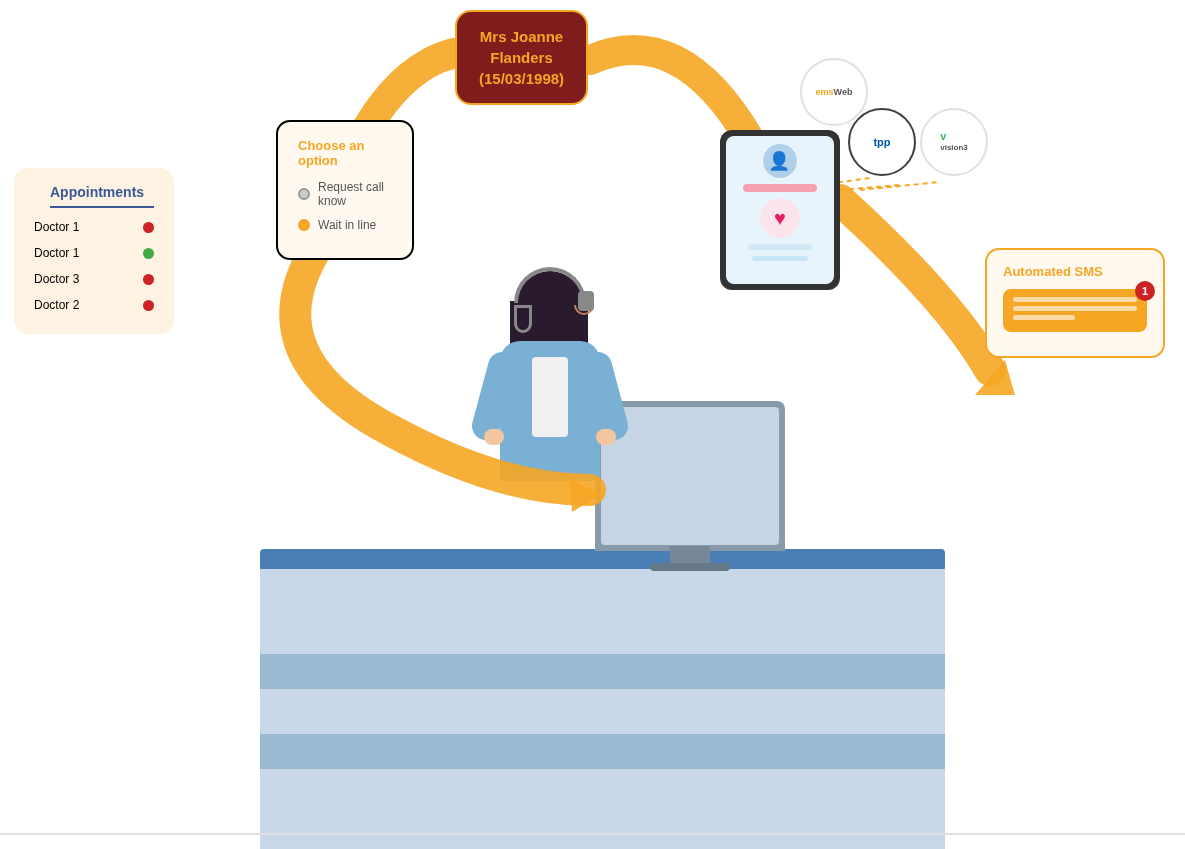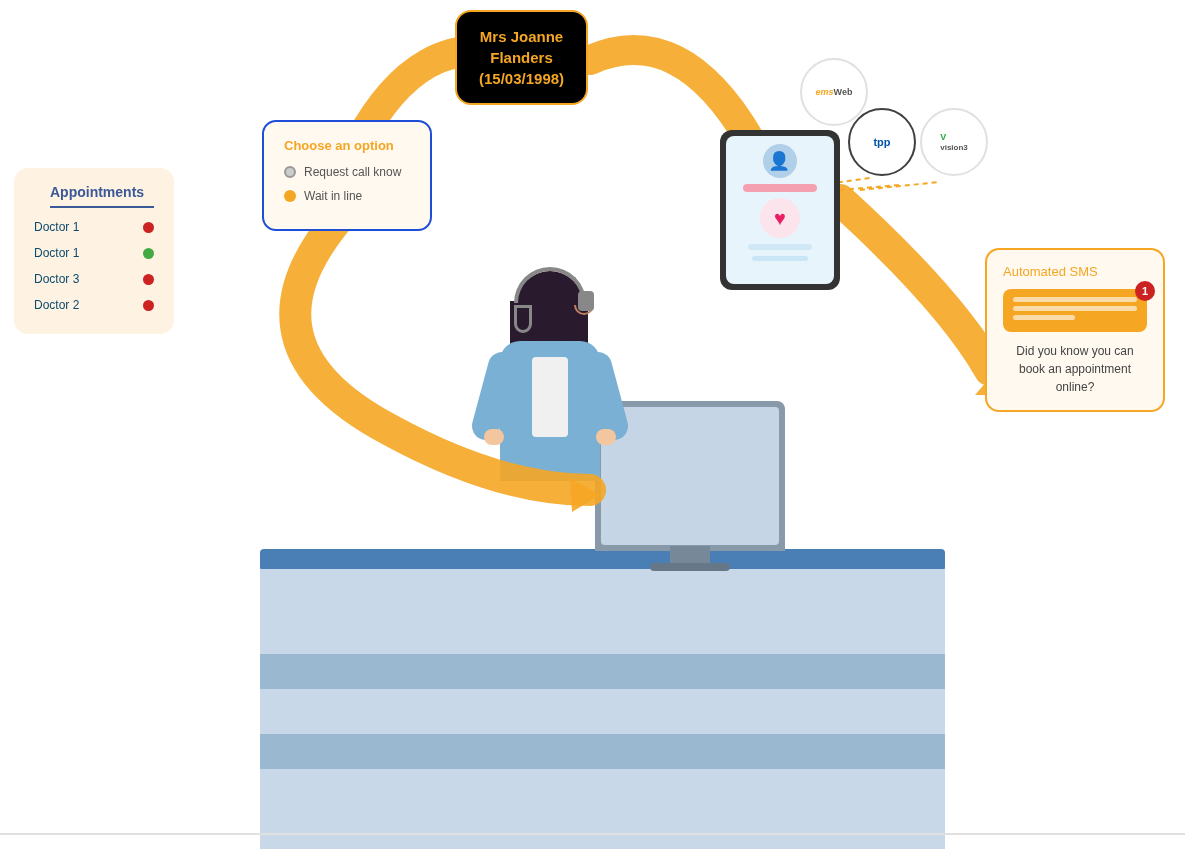--- a/index.html
+++ b/index.html
@@ -10,44 +10,44 @@
       font-family: 'Arial', sans-serif;
       overflow: hidden;
       position: relative;
     }
 
     
     .patient-bubble {
       position: absolute;
       top: 10px;
       left: 455px;
-      background: #000000;
+      background: #7f1d1d;
       border: 2px solid #f5a623;
       border-radius: 16px;
       padding: 14px 22px;
       text-align: center;
       z-index: 10;
     }
     .patient-bubble .name {
       font-weight: 700;
       color: #f5a623;
       font-size: 15px;
       line-height: 1.4;
     }
 
     
     .option-box {
       position: absolute;
       top: 120px;
-      left: 262px;
+      left: 276px;
       background: #fff9f0;
-      border: 2px solid #1d4ed8;
+      border: 2px solid #000000;
       border-radius: 14px;
       padding: 16px 20px;
-      width: 170px;
+      width: 138px;
       z-index: 10;
     }
     .option-box .title {
       font-weight: 700;
       color: #f5a623;
       font-size: 13px;
       margin-bottom: 12px;
     }
     .option-item {
       display: flex;
@@ -85,21 +85,21 @@
       padding-bottom: 6px;
       border-bottom: 2px solid #3b5998;
       margin-left: 16px;
     }
     .doctor-row {
       display: flex;
       align-items: center;
       justify-content: space-between;
       padding: 6px 0;
       font-size: 12px;
-      color: #0c4a6e;
+      color: #000000;
     }
     .status-dot {
       width: 11px;
       height: 11px;
       border-radius: 50%;
     }
     .red { background: #cc2222; }
     .green { background: #44aa44; }
 
     
@@ -171,21 +171,21 @@
       top: 248px;
       left: 985px;
       background: #fff9f0;
       border: 2px solid #f5a623;
       border-radius: 14px;
       padding: 14px 16px;
       width: 180px;
       z-index: 10;
     }
     .sms-box .sms-title {
-      font-weight: 400;
+      font-weight: 700;
       color: #f5a623;
       font-size: 13px;
       margin-bottom: 10px;
     }
     .sms-message-bg {
       background: #f5a623;
       border-radius: 8px;
       padding: 8px 10px;
       position: relative;
       margin-bottom: 10px;
@@ -612,39 +612,38 @@
     <div class="tablet-avatar">👤</div>
     <div class="tablet-bar"></div>
     <div class="tablet-heart">♥</div>
     <div class="tablet-bar2"></div>
     <div class="tablet-bar3"></div>
   </div>
 </div>
 
 <div class="logo-emsweb">
   <span style="font-size:9px; font-weight:700;">
-    <span style="color:#f5a623;font-style:italic;">ems</span><span style="color:#555;">Web</span>
+    <span style="color:#f5a623;">ems</span><span style="color:#555;">Web</span>
   </span>
 </div>
 <div class="logo-tpp">
   <span style="font-size:11px; font-weight:700; color:#0055aa;">tpp</span>
 </div>
 <div class="logo-vision">
   <span style="font-size:9px; font-weight:700; color:#22aa44;">V<br><span style="font-size:8px; color:#555;">vision3</span></span>
 </div>
 
 <div class="sms-box">
   <div class="sms-title">Automated SMS</div>
   <div class="sms-message-bg">
     <div class="sms-line"></div>
     <div class="sms-line"></div>
     <div class="sms-line" style="width:50%"></div>
     <div class="sms-badge">1</div>
   </div>
-  <div class="sms-text">Did you know you can book an appointment online?</div>
 </div>
 
 <div class="desk-area">
 
   <div class="desk-top"></div>
 
   <div class="desk-body"></div>
 
   <div class="desk-stripe1"></div>
   <div class="desk-stripe2"></div>

